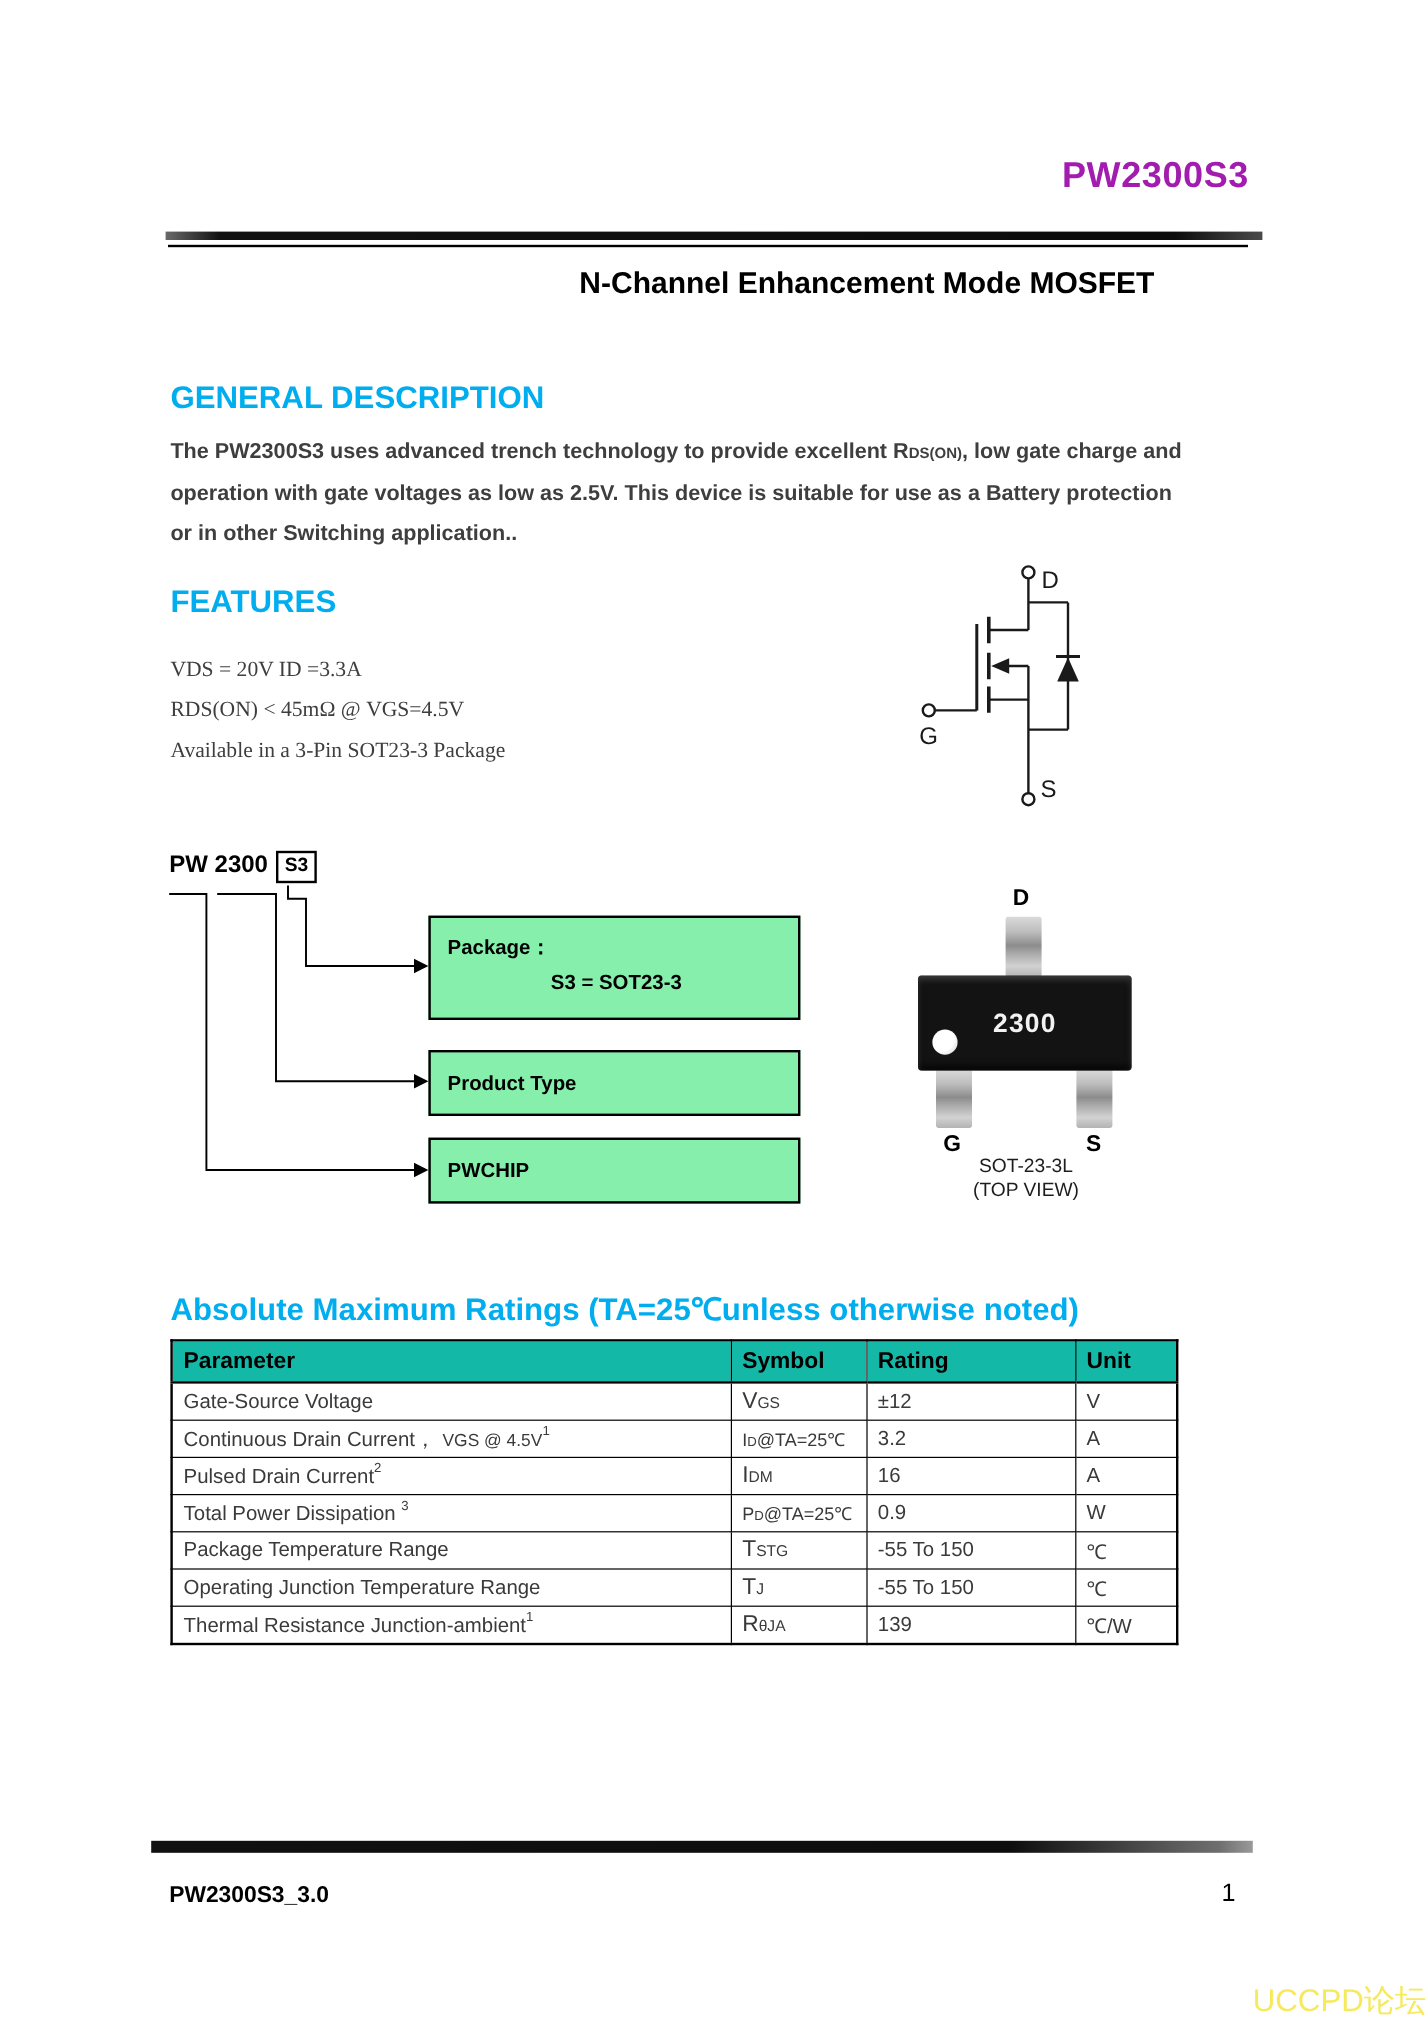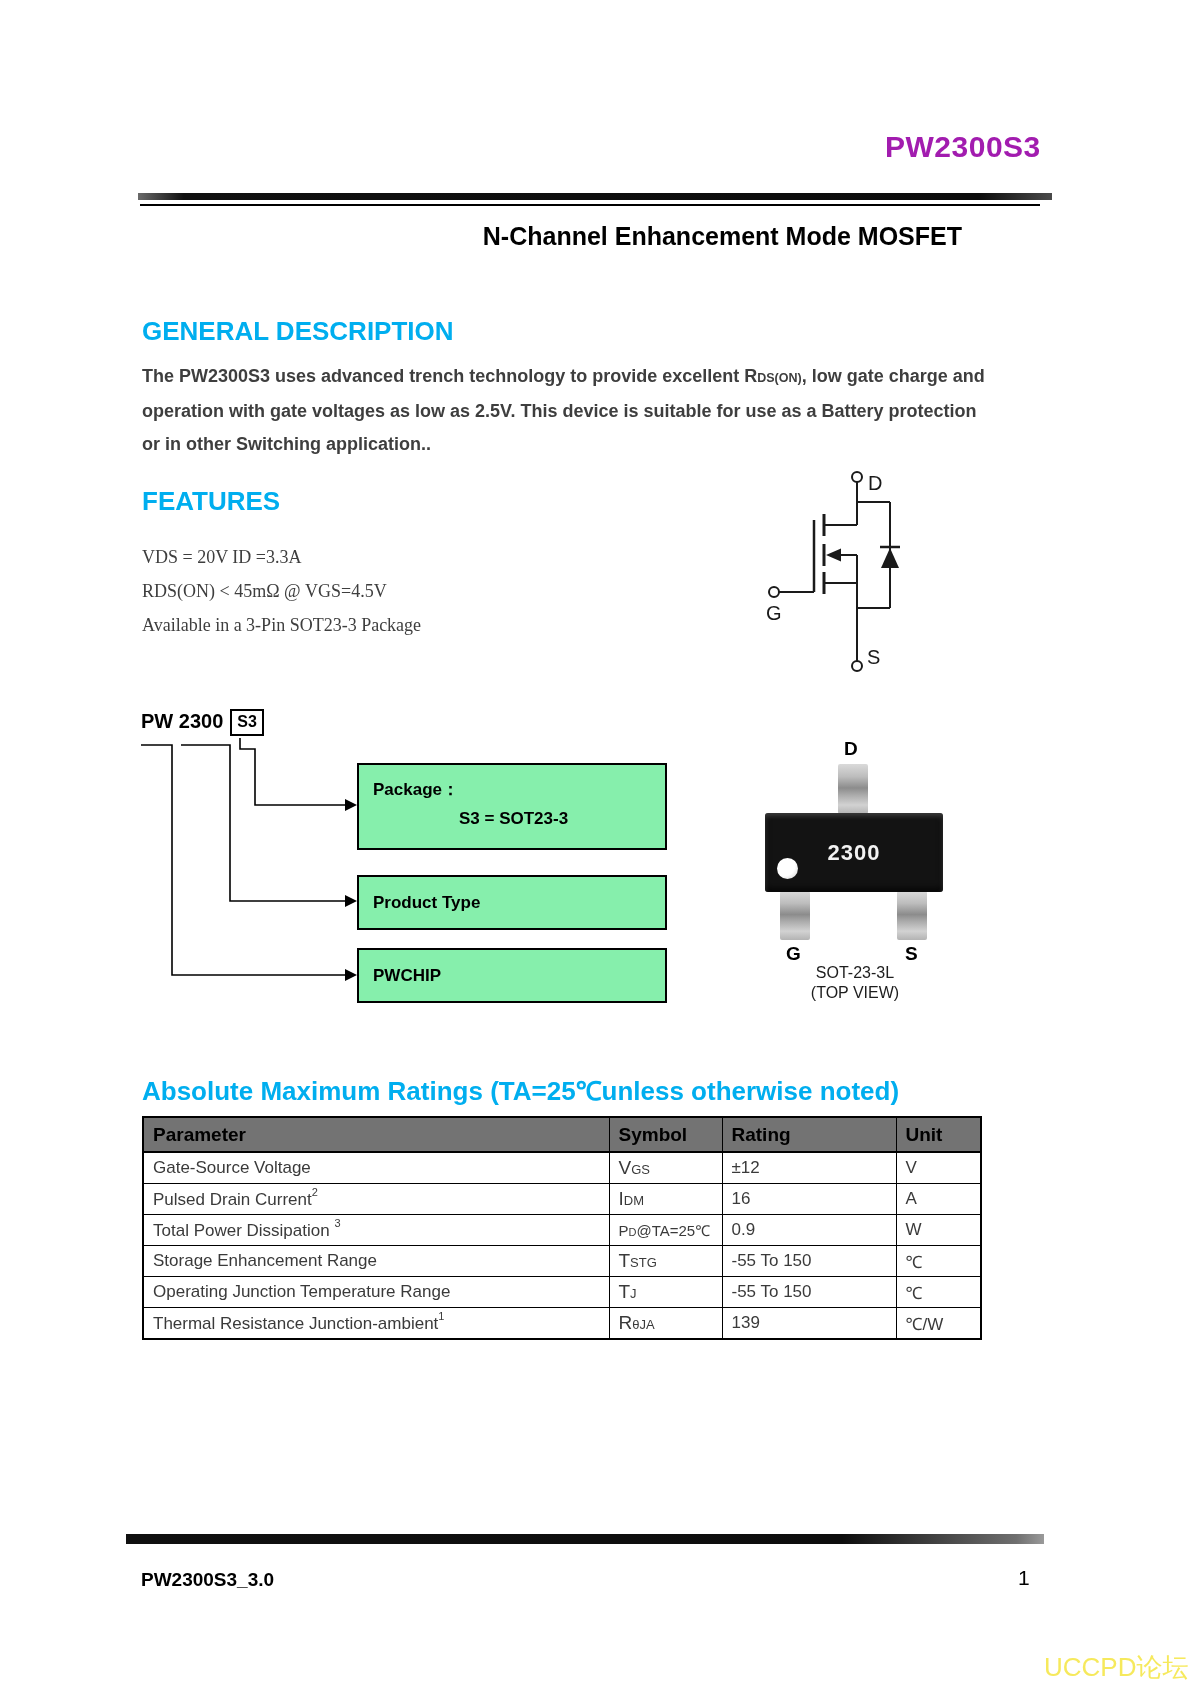--- a/index.html
+++ b/index.html
@@ -53,21 +53,21 @@
            background:radial-gradient(circle at 35% 35%, #ffffff 55%, #c9c9c9);}
   .pkg-lab{position:absolute;font-size:19px;}
   .pkg-cap{position:absolute;left:0;width:100%;text-align:center;font-weight:normal;
            font-size:16px;color:#1d1d1d;}
 
   
   .ratings{top:1116px;left:142px;border-collapse:collapse;table-layout:fixed;width:838px;
            font-size:17px;color:#3a3a3a;}
   .ratings th,.ratings td{border:1px solid #000;padding:0 9px;text-align:left;overflow:hidden;white-space:nowrap;}
   table.ratings{border:2px solid #000;}
-  .ratings th{background:#737373;color:#000;font-size:19px;height:33px;border-bottom:2px solid #000;}
+  .ratings th{background:#14b8a6;color:#000;font-size:19px;height:33px;border-bottom:2px solid #000;}
   .ratings td{height:30px;}
   .sym{font-size:19px;}
   .sym .sb{font-size:13px;}
   .sym.compact{font-size:15px;}
   .sym.compact .sb{font-size:11px;}
   .psmall{font-size:14.5px;margin-left:6px;}
   sup.note{font-size:11px;position:relative;top:-2px;}
 
   
   .foot-bar{top:1534px;left:126px;width:918px;height:10px;
@@ -187,33 +187,39 @@
       </tr>
     </thead>
     <tbody>
       <tr>
         <td><span>Gate-Source Voltage</span></td>
         <td><span class="sym"><span>V</span><span class="sb">GS</span></span></td>
         <td>±12</td>
         <td>V</td>
       </tr>
       <tr>
+        <td><span>Continuous Drain Current，</span><span class="psmall">VGS @ 4.5V</span><sup class="note">1</sup></td>
+        <td><span class="sym compact"><span>I</span><span class="sb">D</span><span>@TA=25℃</span></span></td>
+        <td>3.2</td>
+        <td>A</td>
+      </tr>
+      <tr>
         <td><span>Pulsed Drain Current</span><sup class="note">2</sup></td>
         <td><span class="sym"><span>I</span><span class="sb">DM</span></span></td>
         <td>16</td>
         <td>A</td>
       </tr>
       <tr>
         <td><span>Total Power Dissipation </span><sup class="note">3</sup></td>
         <td><span class="sym compact"><span>P</span><span class="sb">D</span><span>@TA=25℃</span></span></td>
         <td>0.9</td>
         <td>W</td>
       </tr>
       <tr>
-        <td><span>Storage Enhancement Range</span></td>
+        <td><span>Package Temperature Range</span></td>
         <td><span class="sym"><span>T</span><span class="sb">STG</span></span></td>
         <td>-55 To 150</td>
         <td>℃</td>
       </tr>
       <tr>
         <td><span>Operating Junction Temperature Range</span></td>
         <td><span class="sym"><span>T</span><span class="sb">J</span></span></td>
         <td>-55 To 150</td>
         <td>℃</td>
       </tr>

